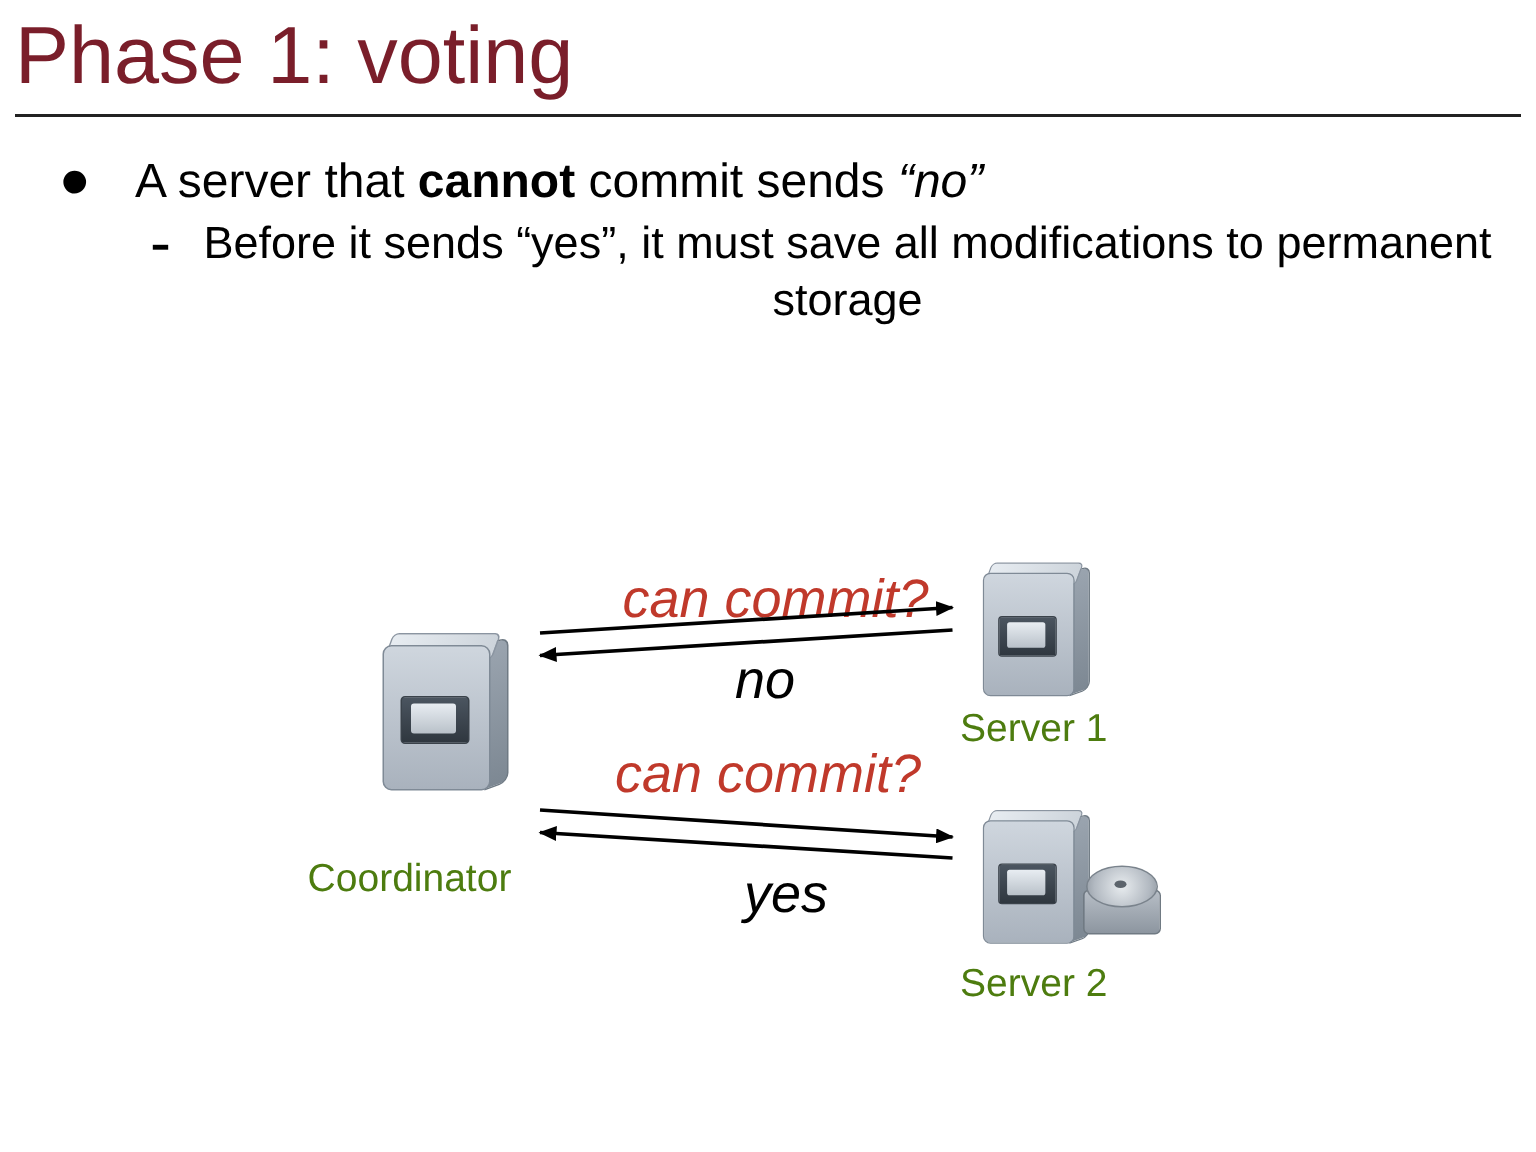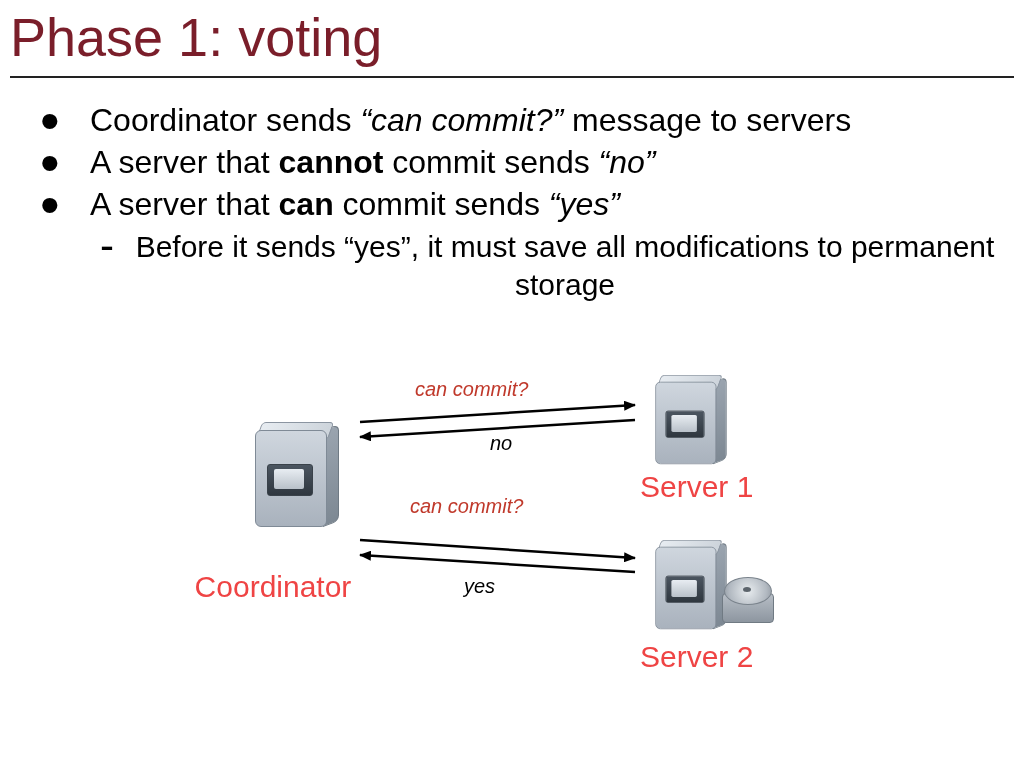--- a/index.html
+++ b/index.html
@@ -75,27 +75,27 @@
   
   .diagram {
     position: absolute;
     left: 0;
     top: 380px;
     width: 1024px;
     height: 388px;
   }
   .node-label {
     position: absolute;
-    font-size: 30px;
-    color: #ef4444;
+    font-size: 26px;
+    color: #4d7c0f;
     text-align: center;
   }
   .msg-label {
     position: absolute;
-    font-size: 20px;
+    font-size: 36px;
     font-style: italic;
     color: #000;
   }
   .msg-red { color: #c0392b; }
 
   
   .server {
     position: absolute;
     width: 90px;
     height: 110px;
@@ -182,27 +182,21 @@
 </head>
 <body>
 
 <div class="slide">
 
   <div class="title">Phase 1: voting</div>
   <div class="title-underline"></div>
 
   <div class="bullets">
     <div class="bullet">
-      <span>Coordinator sends </span><span class="italic">“can commit?”</span><span> message to servers</span>
-    </div>
-    <div class="bullet">
       <span>A server that </span><span class="bold">cannot</span><span> commit sends </span><span class="italic">“no”</span>
-    </div>
-    <div class="bullet">
-      <span>A server that </span><span class="bold">can</span><span> commit sends </span><span class="italic">“yes”</span>
     </div>
     <div class="subbullet">Before it sends “yes”, it must save all modifications to permanent storage</div>
   </div>
 
   <div class="msg-label msg-red" style="left:415px; top:378px;">can commit?</div>
 
   <div class="diagram">
 
     <div class="server" style="left:245px; top:40px;">
       <div class="side"></div>
@@ -248,16 +242,16 @@
 
       <line x1="360" y1="42" x2="635" y2="25" stroke="#000" stroke-width="2.5" marker-end="url(#ah)"></line>
       <line x1="635" y1="40" x2="360" y2="57" stroke="#000" stroke-width="2.5" marker-end="url(#ah)"></line>
 
       <line x1="360" y1="160" x2="635" y2="178" stroke="#000" stroke-width="2.5" marker-end="url(#ah)"></line>
       <line x1="635" y1="192" x2="360" y2="175" stroke="#000" stroke-width="2.5" marker-end="url(#ah)"></line>
     </svg>
 
     <div class="msg-label" style="left:490px; top:52px;">no</div>
     <div class="msg-label msg-red" style="left:410px; top:115px;">can commit?</div>
-    <div class="msg-label" style="left:464px; top:195px;">yes</div>
+    <div class="msg-label" style="left:496px; top:195px;">yes</div>
 
   </div>
 </div>
 
 </body></html>

